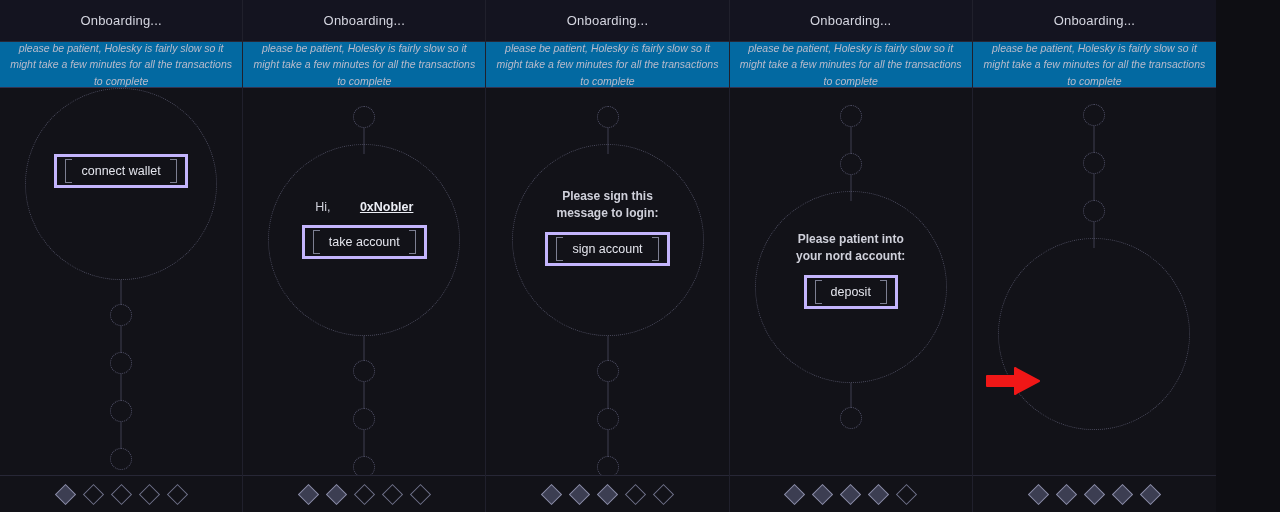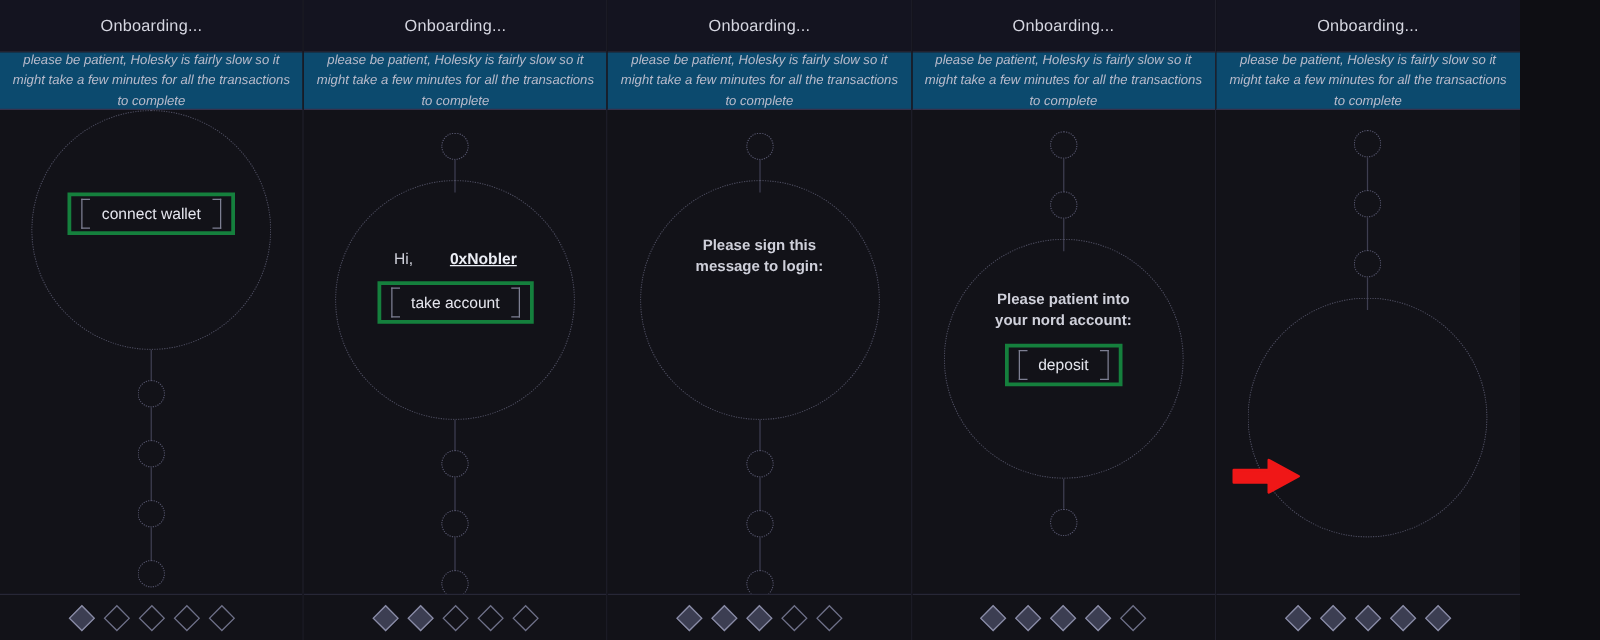--- a/index.html
+++ b/index.html
@@ -47,21 +47,21 @@
   .panel-title {
     font-size: 13px;
     color: #d5d6e0;
     letter-spacing: 0.2px;
   }
 
   
   .notice-band {
     flex: 0 0 46px;
     height: 46px;
-    background: #0c4a6e;
+    background: #0369a1;
     border-bottom: 1px solid #35324e;
     display: flex;
     align-items: center;
     justify-content: center;
     padding: 0 8px;
     position: relative;
     z-index: 6;
   }
   .notice-text {
     font-size: 10.5px;
@@ -142,21 +142,21 @@
   }
   .greeting .uname {
     font-weight: bold;
     text-decoration: underline;
     color: #eceef5;
     margin-left: 26px;
   }
 
   
   .hl {
-    border: 3px solid #15803d;
+    border: 3px solid #c4b5fd;
     padding: 2px 4px;
     display: inline-block;
     background: transparent;
   }
 
   .btn {
     position: relative;
     display: inline-flex;
     align-items: center;
     justify-content: center;
@@ -294,20 +294,21 @@
           <div class="connector" style="top: 248px; height: 24px;"></div>
           <div class="node" style="top: 272px;"></div>
           <div class="connector" style="top: 294px; height: 26px;"></div>
           <div class="node" style="top: 320px;"></div>
           <div class="connector" style="top: 342px; height: 26px;"></div>
           <div class="node" style="top: 368px;"></div>
         </div>
         <div class="content" style="top: 100px;">
           <div class="prompt">Please sign this
 message to login:</div>
+          <div class="hl"><button class="btn">sign account</button></div>
         </div>
       </div>
       <div class="panel-footer">
         <div class="diamond filled"></div>
         <div class="diamond filled"></div>
         <div class="diamond filled"></div>
         <div class="diamond"></div>
         <div class="diamond"></div>
       </div>
     </div>

